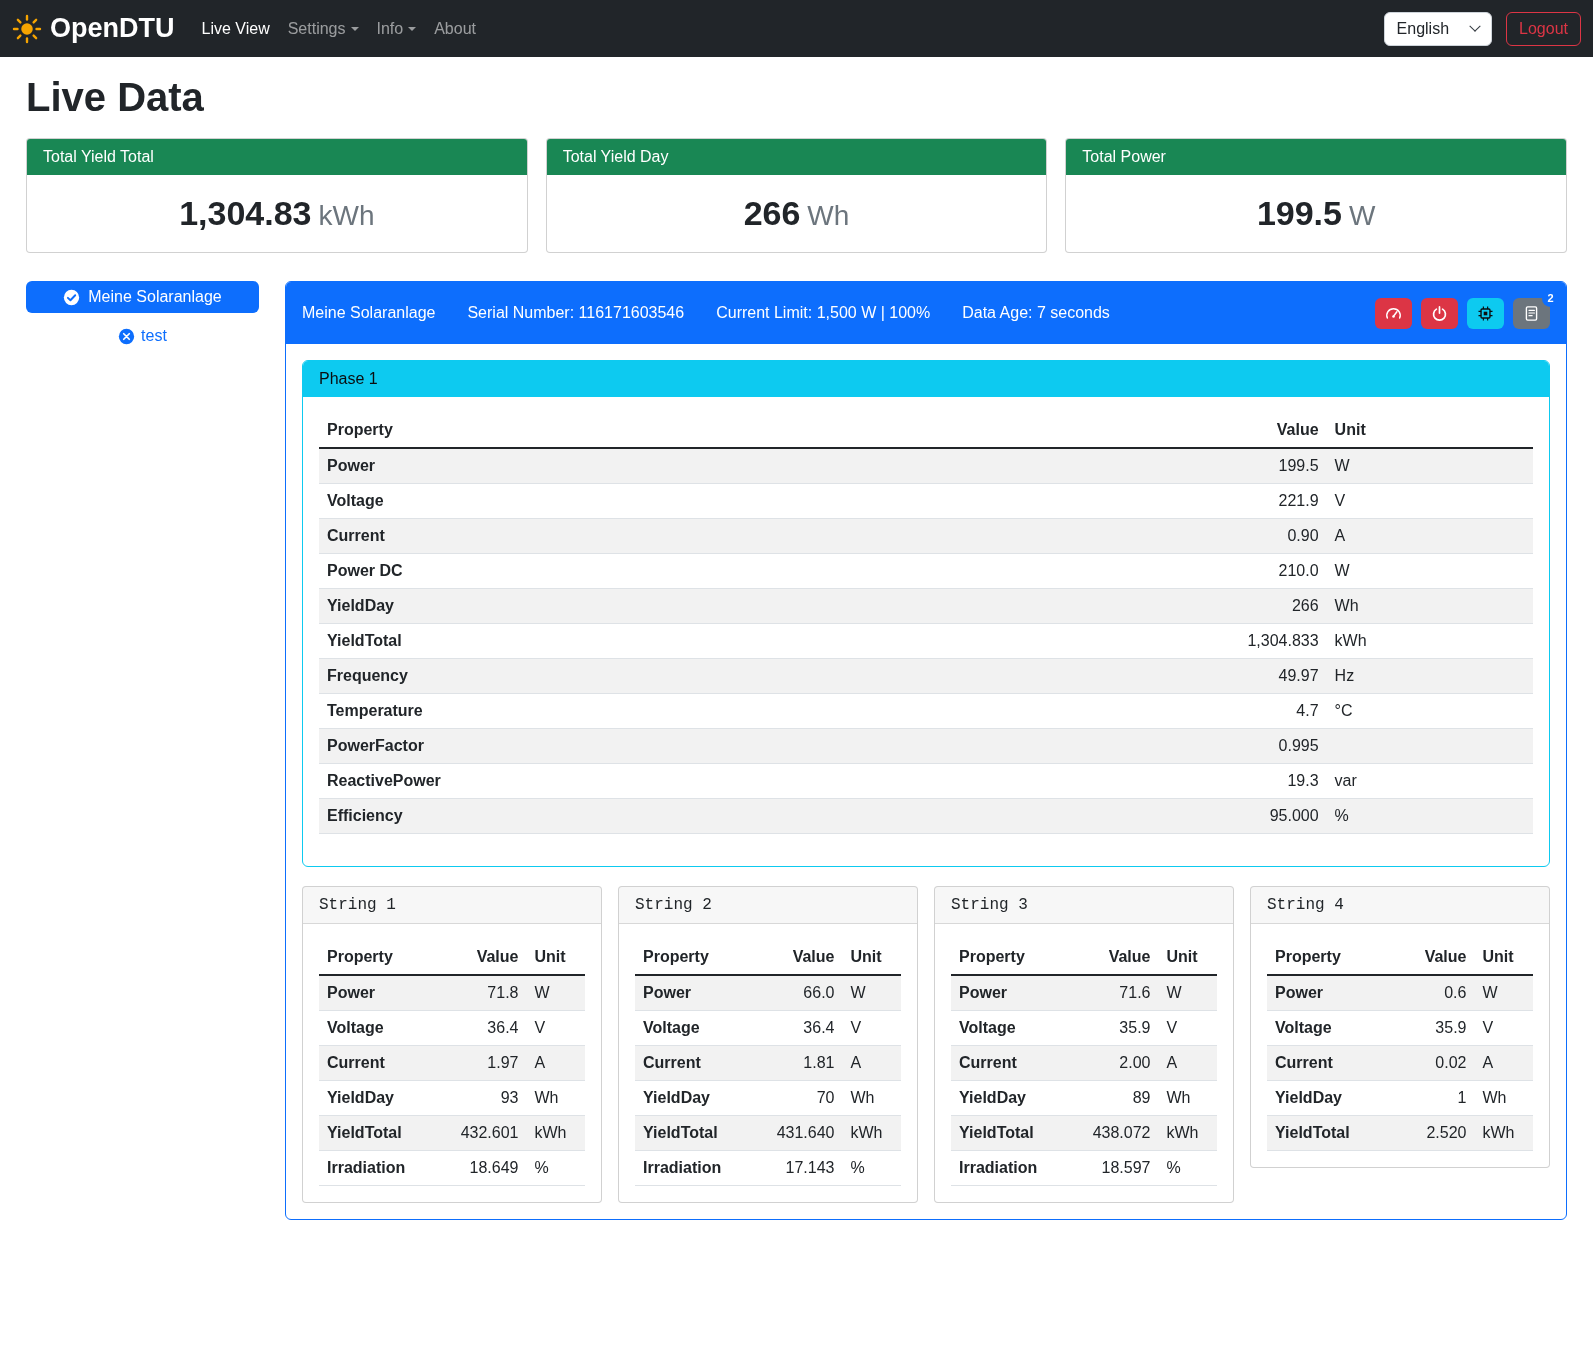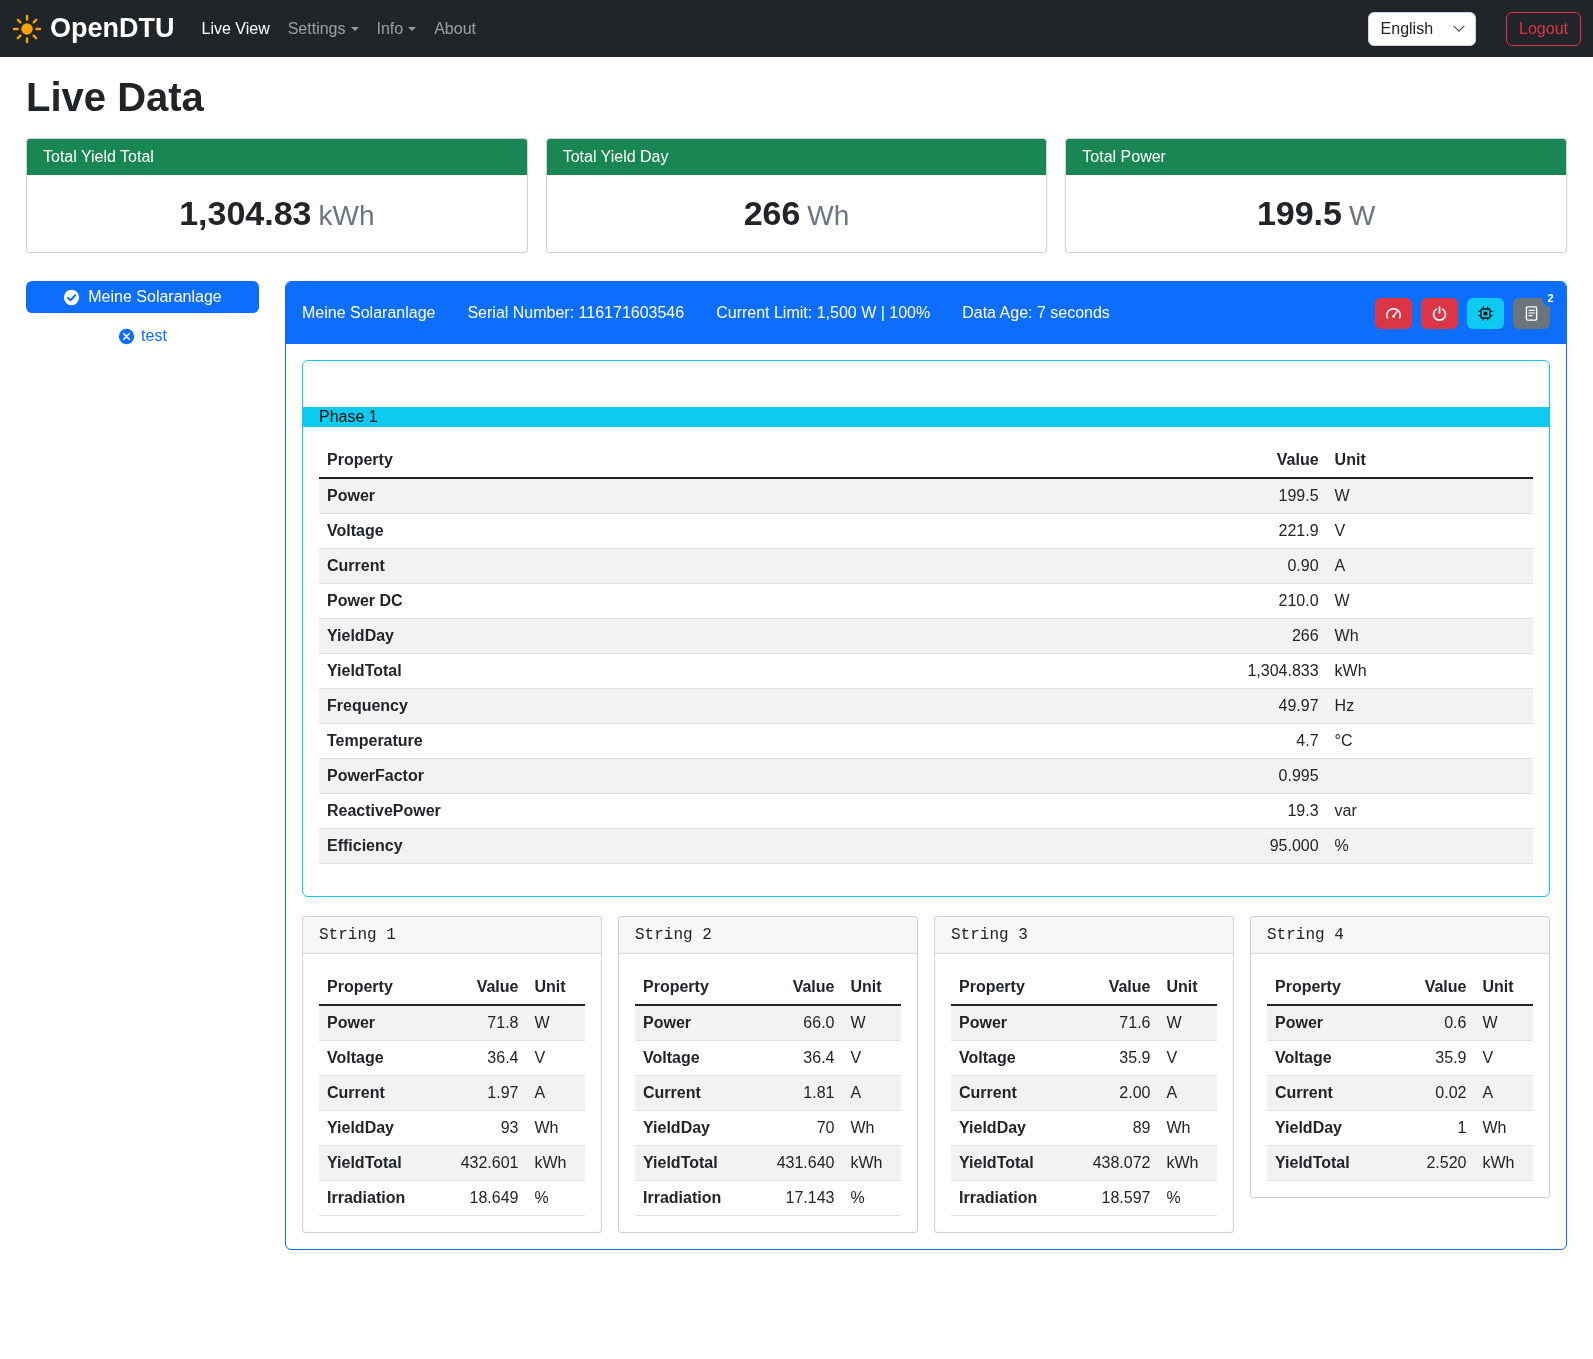--- a/index.html
+++ b/index.html
@@ -42,21 +42,21 @@
     gap: 5px;
   }
   .nav-link.active { color: #fff; }
   .caret-down {
     display: inline-block;
     width: 0; height: 0;
     border-left: 4px solid transparent;
     border-right: 4px solid transparent;
     border-top: 4.5px solid currentColor;
   }
-  .nav-right { margin-left: auto; display: flex; align-items: flex-end; gap: 30px; }
+  .nav-right { margin-left: auto; display: flex; align-items: flex-end; gap: 14px; }
   .lang-select {
     background: #fff;
     border: 1px solid #ced4da;
     border-radius: 6px;
     padding: 7px 12px;
     display: flex;
     align-items: center;
     gap: 22px;
     color: #212529;
     cursor: pointer;
@@ -184,22 +184,21 @@
   .phase-card {
     border: 1px solid #0dcaf0;
     border-radius: 6px;
     overflow: hidden;
     margin-bottom: 19px;
     background: #fff;
   }
   .phase-card .card-header {
     background: #0dcaf0;
     color: #0b0e10;
-    padding: 1px 16px;
-    margin-top: 46px;
+    padding: 9px 16px;
   }
   .phase-card .card-body { padding: 16px; }
 
   
   .data-table {
     width: 100%;
     border-collapse: collapse;
     margin-bottom: 16px;
     font-size: 16px;
   }

